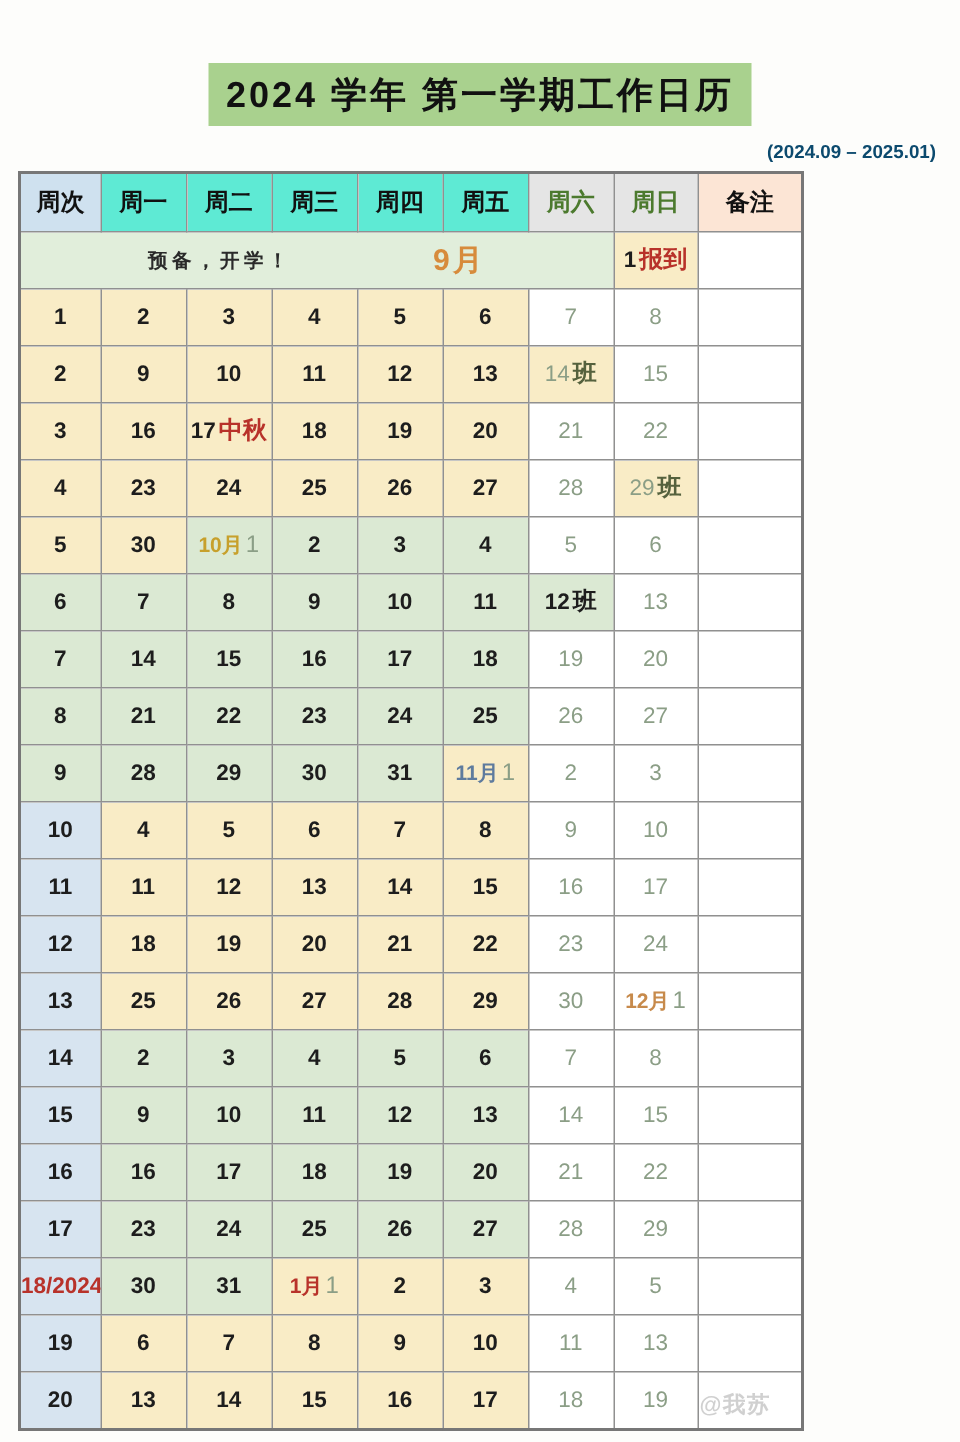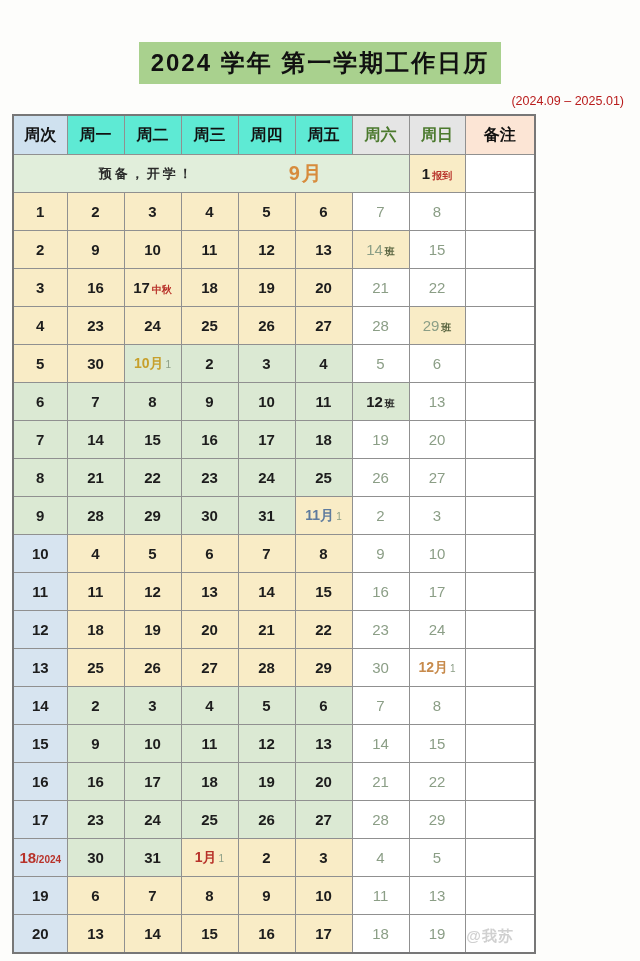--- a/index.html
+++ b/index.html
@@ -9,21 +9,21 @@
     overflow:hidden;
   }
   .titlewrap{text-align:center;margin-top:42px;border-radius:10px;}
   .title-hl{
     display:inline-block;background:#a9d18e;color:#111;
     font-size:24px;font-weight:bold;letter-spacing:2px;
     padding:5px 12px;
   }
   .subtitle{
     text-align:right;margin:10px 16px 6px 0;
-    font-size:12.5px;font-weight:400;color:#b91c1c;
+    font-size:12.5px;font-weight:700;color:#0c4a6e;
   }
   table.cal{
     width:524px;margin-left:12px;border-collapse:collapse;table-layout:fixed;
     border:2px solid #777;
   }
   .cal th,.cal td{
     border:1px solid #909090;text-align:center;vertical-align:middle;
     padding:0;overflow:hidden;white-space:nowrap;
   }
   .cal thead th{height:38px;font-size:16px;font-weight:bold;}
@@ -32,22 +32,22 @@
   .h-yel{background:#5eead4;color:#111;}
   .h-grn{background:#e5e5e5;color:#4c7a2e;}
   .h-pink{background:#fce5d5;color:#111;}
   .bg-y{background:#f9ecc6;}
   .bg-g{background:#dbe9d3;}
   .bg-w{background:#ffffff;}
   .bg-b{background:#d7e4f0;}
   .bg-m{background:#e1eedb;}
   .main{font-size:15px;font-weight:700;}
   .mo{font-size:14px;}
-  .tag{font-size:10px;font-weight:700;margin-left:2px;margin-top:11px;}
-  .sub{font-size:10px;font-weight:700;}
+  .tag{font-size:16px;font-weight:700;margin-left:2px;margin-top:11px;}
+  .sub{font-size:15px;font-weight:700;}
   .c-dark{color:#1d1d1d;}
   .c-wkend{color:#8b9e86;font-weight:400;}
   .c-red{color:#b8322a;}
   .c-gold{color:#c7a02c;}
   .c-blue{color:#5e7b9e;}
   .c-orange{color:#c78a4b;}
   .c-dko{color:#55613d;}
   .month-cell{text-align:center;}
   .month-cell .inner{display:flex;align-items:center;justify-content:center;gap:94px;}
   .mr-label{font-size:13px;font-weight:700;letter-spacing:3px;color:#2a2a2a;}

